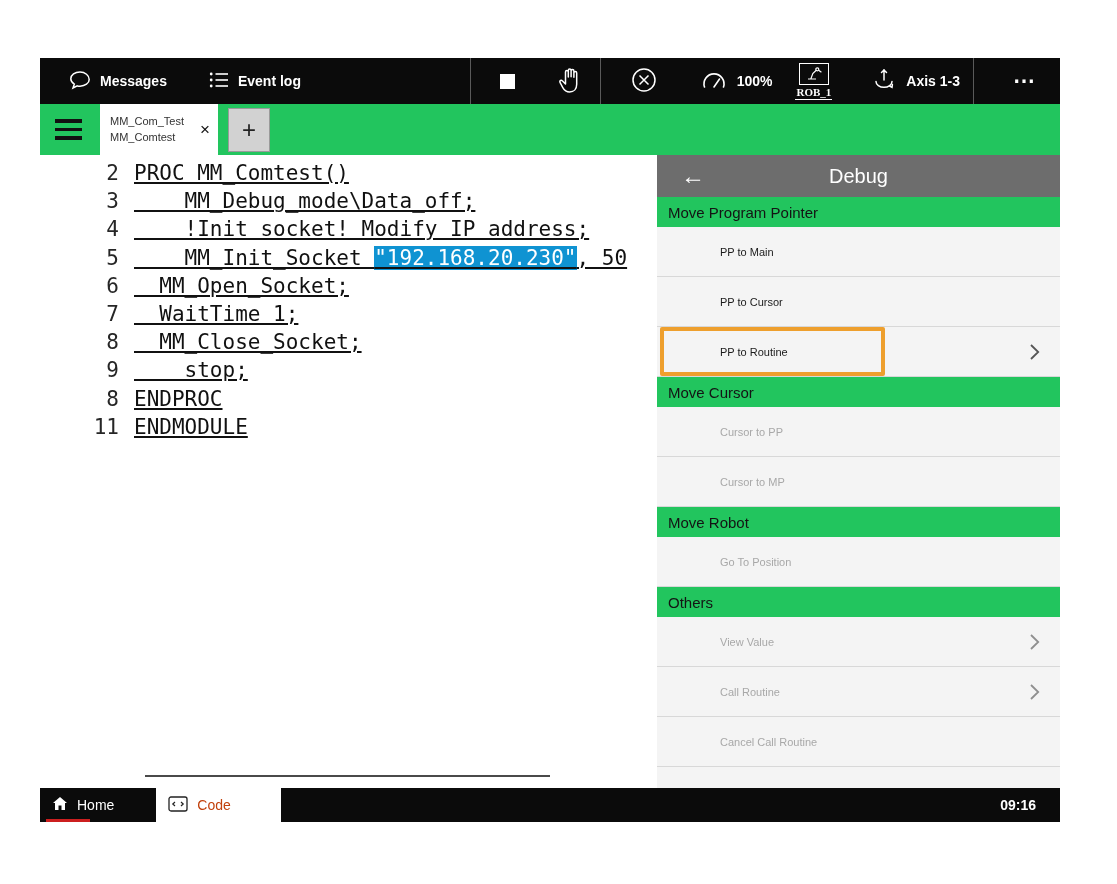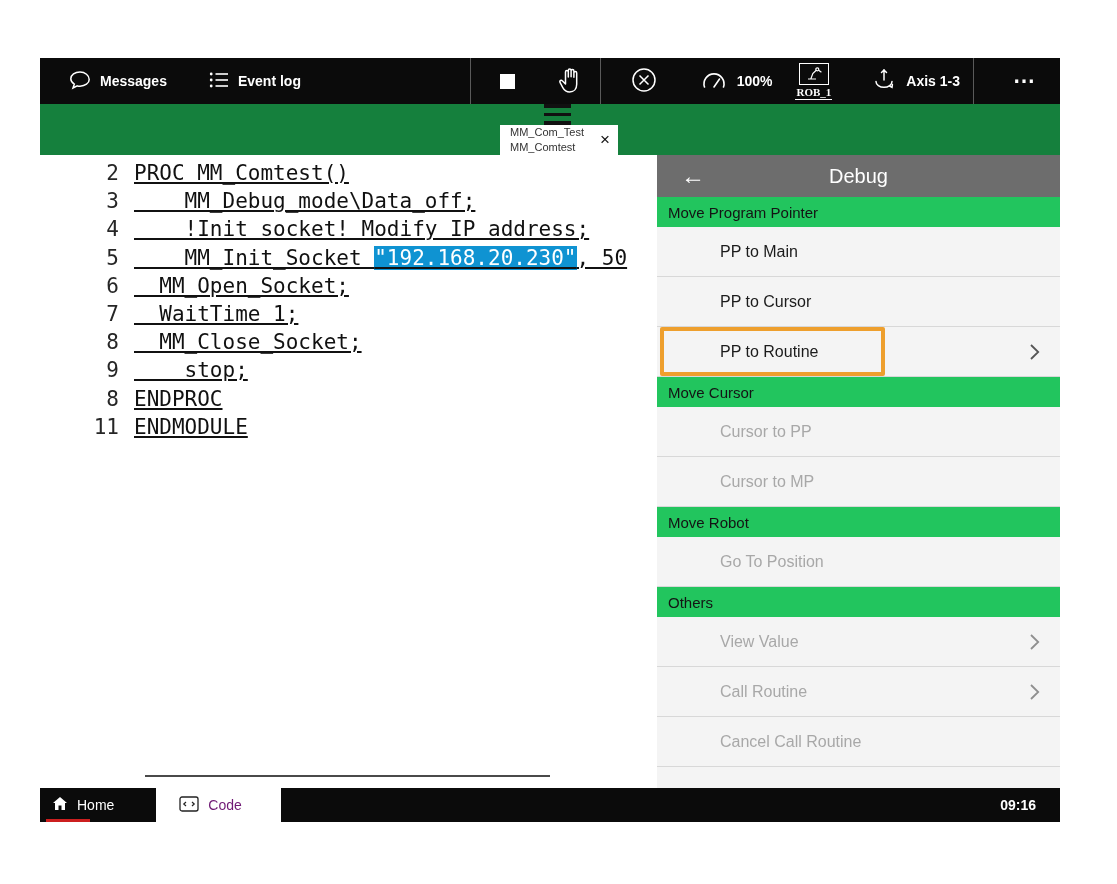--- a/index.html
+++ b/index.html
@@ -17,22 +17,22 @@
   .stop-square { width:15px; height:15px; background:#fff; }
   .rob-group { display:flex; flex-direction:column; align-items:center; justify-content:center;
                padding:0 10px; height:100%; }
   .rob-box { width:30px; height:22px; border:1.5px solid #fff; display:flex; align-items:center;
              justify-content:center; }
   .rob-label { font-size:11px; font-weight:bold; margin-top:1px; border-bottom:1px solid #fff;
                padding:0 1px 1px 1px;font-family:Liberation Serif, serif; }
   .ellipsis { font-size:22px; font-weight:bold; letter-spacing:2px; padding:0 10px; }
 
   
-  .tabbar { position:absolute; top:46px; left:0; width:100%; height:51px; background:#15803d;
-            display:flex; align-items:center;flex-direction:column; }
+  .tabbar { position:absolute; top:46px; left:0; width:100%; height:51px; background:#22c55e;
+            display:flex; align-items:center; }
   .hamburger { margin-left:15px; width:27px; display:flex; flex-direction:column; gap:5px; cursor:pointer; }
   .hamburger span { display:block; height:3.5px; background:#111; }
   .file-tab { margin-left:18px; width:118px; height:51px; background:#fff; display:flex;
               align-items:center; padding:0 8px 0 10px; }
   .tab-titles { flex:1; display:flex; flex-direction:column; line-height:1.4; }
   .tab-titles span { font-size:11px; color:#333; white-space:nowrap; overflow:hidden; }
   .tab-close { font-size:17px; color:#111; padding-left:6px; cursor:pointer; }
   .new-tab { margin-left:10px; width:42px; height:44px; background:#d2d2d2; border:1px solid #9a9a9a;
              display:flex; align-items:center; justify-content:center; font-size:24px; color:#222;
              cursor:pointer; }
@@ -53,40 +53,40 @@
   .debug { width:403px; height:100%; background:#f4f4f4; display:flex; flex-direction:column;
            overflow:hidden; }
   .dbg-titlebar { position:relative; height:42px; flex:none; background:#6d6d6d; color:#fff;
                   display:flex; align-items:center; justify-content:center; font-size:20px; }
   .dbg-back { position:absolute; left:24px; top:0; height:42px; display:flex; align-items:center;
               font-size:24px; cursor:pointer; }
   .dbg-menu { flex:1; overflow:hidden; }
   .dbg-header { height:30px; background:#22c55e; color:#141414; font-size:15px;
                 display:flex; align-items:center; padding-left:11px; }
   .dbg-item { position:relative; height:50px; display:flex; align-items:center;
-              padding:0 20px 0 63px; border-bottom:1px solid #d8d8d8; font-size:16px;
+              padding:0 20px 0 63px; border-bottom:1px solid #d8d8d8; font-size:11px;
               cursor:pointer; background:#f4f4f4; }
   .dbg-item .dbg-label { flex:1; }
   .dbg-item.enabled { color:#1b1b1b; }
   .dbg-item.disabled { color:#a8a8a8; cursor:default; }
   .dbg-chevron { display:flex; align-items:center; color:#8f8f8f; }
   .dbg-item.enabled .dbg-chevron { color:#555; }
   .dbg-item.highlighted::after { content:""; position:absolute; left:3px; top:0px;
       width:217px; height:41px; border:4px solid var(--annotation-orange,#ee9f2d);
       border-radius:2px; pointer-events:none; }
 
   
   .taskbar { position:absolute; bottom:0; left:0; width:100%; height:34px; background:#0b0b0b;
              color:#fff; display:flex; align-items:center; }
   .tb-home { position:relative; height:100%; display:flex; align-items:center; gap:9px;
              padding:0 16px 0 12px; font-size:14px; cursor:pointer; }
   .home-indicator { position:absolute; left:6px; bottom:0; width:44px; height:3.5px;
                     background:var(--home-indicator-red,#cc1f1f); }
-  .tb-code { margin-left:26px; width:125px; height:100%; background:#fff; color:#701a75;
-             display:flex; align-items:center; gap:9px; padding-left:23px; font-size:14px;
+  .tb-code { margin-left:26px; width:125px; height:100%; background:#fff; color:#c2410c;
+             display:flex; align-items:center; gap:9px; padding-left:12px; font-size:14px;
              cursor:pointer; }
   .tb-time { margin-left:auto; padding-right:24px; font-size:14px; font-weight:bold; }
 </style>
 </head>
 <body>
 
 <div class="app">
 
   <div class="topbar">
     <div class="tb-btn">

